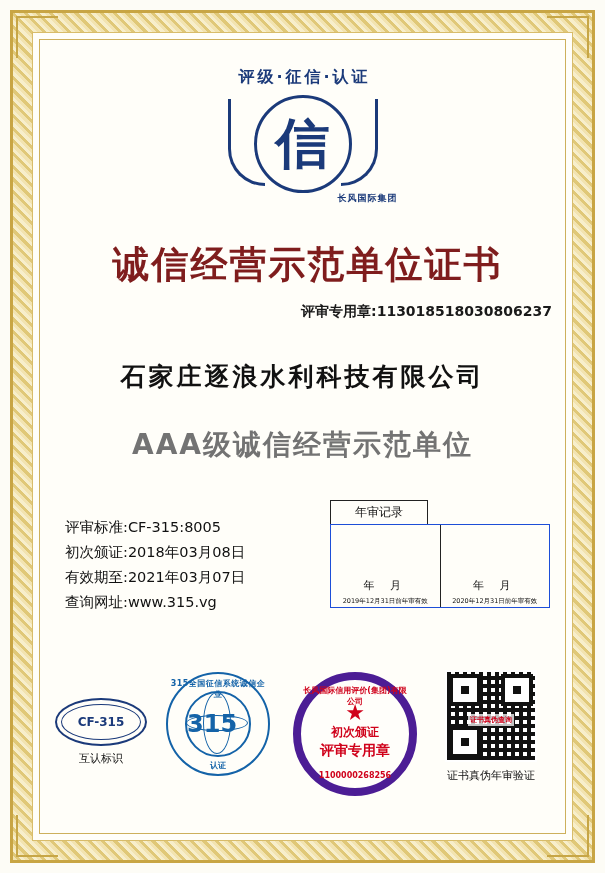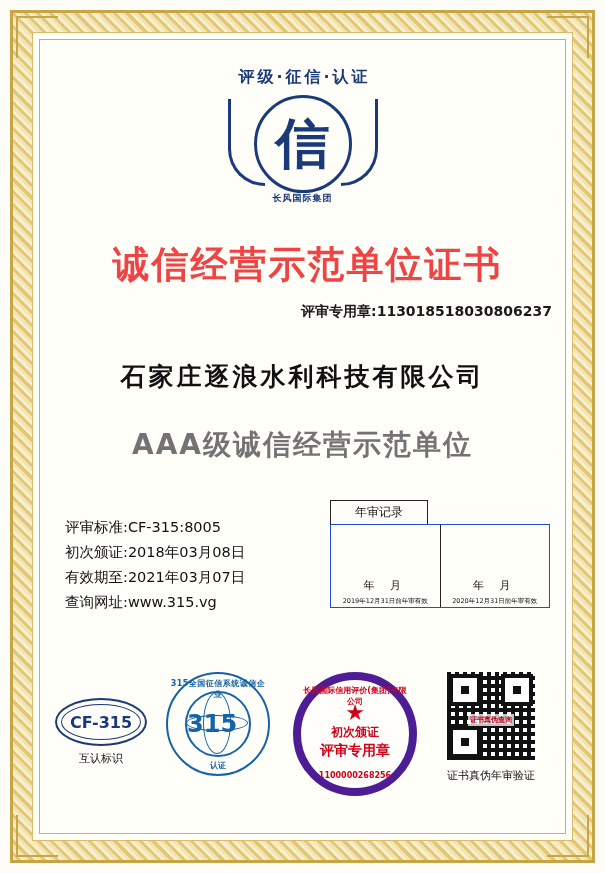--- a/index.html
+++ b/index.html
@@ -122,21 +122,21 @@
     color: #1b3a7a;
     font-weight: bold;
     font-family: "DejaVu Sans", sans-serif;
     line-height: 1;
   }
   .emblem-sub {
     position: absolute;
     left: 0;
     right: 0;
     bottom: 10px;
-    text-align: center;
+    text-align: right;
     font-size: 9px;
     color: #1b3a7a;
     font-weight: bold;
     letter-spacing: 1px;
     font-family: "DejaVu Sans", sans-serif;
   }
   .wheat {
     position: absolute;
     top: 34px;
     width: 34px;
@@ -158,21 +158,21 @@
 
   
   .main-title {
     position: absolute;
     left: 10px;
     right: 0;
     top: 195px;
     text-align: center;
     font-size: 37px;
     font-weight: bold;
-    color: #ef4444;
+    color: #7f1d1d;
     letter-spacing: 2px;
     font-family: "DejaVu Sans", sans-serif;
   }
   .credit-code {
     position: absolute;
     right: 8px;
     top: 258px;
     font-size: 14px;
     font-weight: bold;
     color: #1a1a1a;
@@ -289,21 +289,21 @@
     background: #fffef9;
   }
   .cf-oval-inner {
     width: 78px;
     height: 34px;
     border: 1px solid #1b3a7a;
     border-radius: 50%;
     display: flex;
     align-items: center;
     justify-content: center;
-    font-size: 16px;
+    font-size: 12px;
     font-weight: bold;
     color: #1b3a7a;
     font-family: "DejaVu Sans", sans-serif;
   }
   .seal-caption {
     margin-top: 5px;
     font-size: 11px;
     color: #111;
     font-family: "DejaVu Sans", sans-serif;
   }

